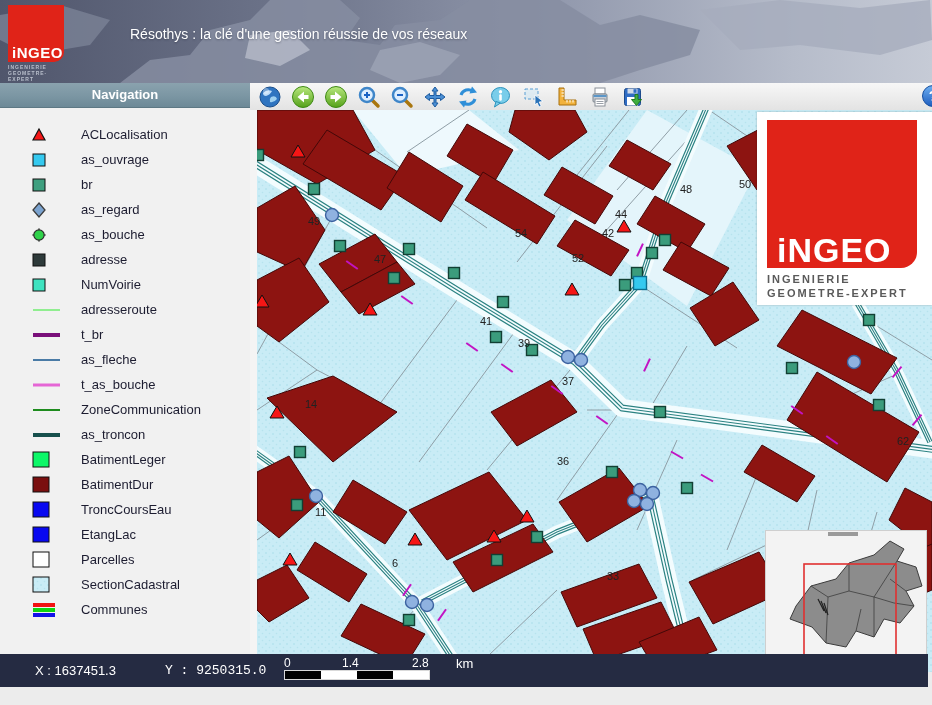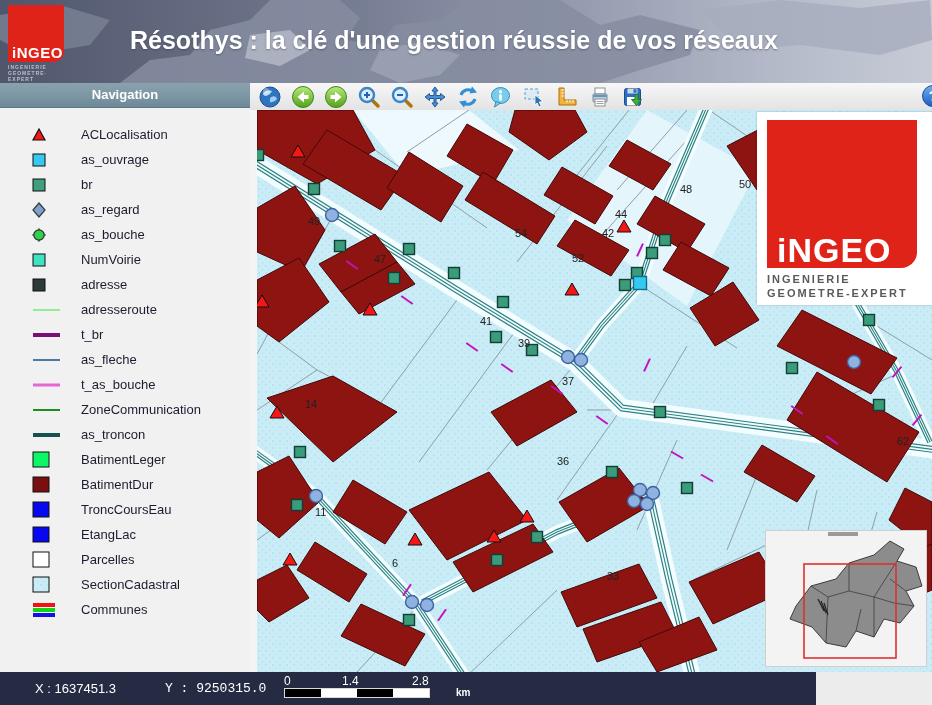--- a/index.html
+++ b/index.html
@@ -7,21 +7,21 @@
   #app{position:relative;width:932px;height:705px;overflow:hidden;background:#ececec;padding-left:20px;}
 
   
   #header{position:absolute;left:0;top:0;width:932px;height:83px;
     background:linear-gradient(90deg,#50566c 0%,#6c7389 30%,#9299ad 60%,#b6bcca 85%,#c6cbd6 100%);overflow:hidden;}
   #world-svg{position:absolute;left:0;top:0;}
   #hdr-logo{position:absolute;left:8px;top:5px;width:60px;height:72px;}
   #hdr-logo .rsq{width:56px;height:57px;background:#e02318;border-radius:0 0 10px 0;position:relative;}
   #hdr-logo .rsq span{position:absolute;left:4px;bottom:1px;color:#fff;font-weight:bold;font-size:15px;letter-spacing:.5px;}
   #hdr-logo .sub{color:#b9bfcc;font-size:5px;font-weight:bold;letter-spacing:1px;line-height:6px;margin-top:2px;}
-  #hdr-title{position:absolute;left:130px;top:26px;width:740px;color:#fff;font-size:25px;font-weight:bold;
+  #hdr-title{position:absolute;left:130px;top:26px;width:740px;color:#fff;font-size:14px;font-weight:normal;
     text-shadow:0 1px 2px rgba(40,45,60,.45);white-space:nowrap;}
 
   
   #sidebar{position:absolute;left:0;top:83px;width:250px;bottom:33px;background:#f1f1f1;border-right:3px solid #4c1d95;}
   #nav-title{height:24px;background:linear-gradient(180deg,#8aa2ae 0%,#7b96a3 55%,#6d8997 100%);
     border-bottom:1px solid #5d7884;color:#fff;font-weight:bold;font-size:13px;text-align:center;line-height:24px;}
   #legend{list-style:none;margin:0;padding:14px 0 0 32px;}
   #legend li{height:25px;display:flex;align-items:center;cursor:default;}
   #legend svg{flex:0 0 30px;}
   #legend .lbl{margin-left:19px;font-size:13px;color:#1c1c30;}
@@ -37,29 +37,29 @@
   #map-wrap{position:absolute;left:250px;top:110px;right:0;bottom:33px;background:#f4f4f4;}
   #map-svg{position:absolute;left:7px;top:0;}
   #map-logo{position:absolute;left:507px;top:2px;width:175px;height:193px;background:#fff;box-shadow:0 0 2px rgba(0,0,0,.25);}
   #map-logo .rsq{position:absolute;left:10px;top:8px;width:150px;height:148px;background:#e02318;border-radius:0 0 16px 0;}
   #map-logo .rsq span{position:absolute;left:10px;bottom:-2px;color:#fff;font-weight:bold;font-size:34px;letter-spacing:1px;}
   #map-logo .sub{position:absolute;left:10px;top:160px;color:#5a5a5a;font-size:11px;font-weight:bold;letter-spacing:2px;line-height:14px;}
   #overview{position:absolute;left:515px;top:420px;width:160px;height:135px;background:#f3f3f3;border:1px solid #cfcfcf;}
   #overview .handle{position:absolute;left:62px;top:1px;width:30px;height:4px;background:#9a9a9a;}
 
   
-  #statusbar{position:absolute;left:0;bottom:0;width:816px;height:33px;background:#252b42;color:#fff;font-size:13px;}
+  #statusbar{position:absolute;left:0;bottom:18px;width:928px;height:33px;background:#252b42;color:#fff;font-size:13px;}
   #coord-x{position:absolute;left:35px;top:9px;}
   #coord-y{position:absolute;left:165px;top:9px;font-family:Liberation Mono, monospace;}
   #scale{position:absolute;left:284px;top:2px;width:200px;}
   #scale .nums{position:relative;height:14px;font-size:12px;}
   #scale .n0{position:absolute;left:0;}
   #scale .n1{position:absolute;left:58px;}
   #scale .n2{position:absolute;left:128px;}
-  #scale .unit{position:absolute;left:172px;font-weight:bold;font-size:10px;margin-top:13px;}
+  #scale .unit{position:absolute;left:172px;font-weight:normal;font-size:13px;}
   #scale .bar{position:relative;width:144px;height:8px;background:#fff;border:1px solid #d9d9d9;}
   #scale .bar i{position:absolute;top:0;height:8px;width:36px;background:#000;}
   #scale .bar i.s0{left:0;} #scale .bar i.s2{left:72px;}
 </style>
 </head>
 <body>
 
 <svg width="0" height="0" style="position:absolute">
   <defs>
     <linearGradient id="ggrn" x1="0" y1="0" x2="0" y2="1">
@@ -126,29 +126,29 @@
         </li>
       <li>
         <svg width="30" height="16">
             <circle cx="7" cy="8" r="5.2" fill="#2fd24a" stroke="#2a2a2a" stroke-width="1.2"></circle>
             <path d="M7,1.2 L7,3 M7,13 L7,14.8 M0.2,8 L2,8 M12,8 L13.8,8" stroke="#2a2a2a"></path>
           </svg>
         <span class="lbl">as_bouche</span>
         </li>
       <li>
         <svg width="30" height="16">
+            <rect x="1" y="2" width="12" height="12" fill="#2e3a3a" stroke="#111"></rect>
+          </svg>
+        <span class="lbl">adresse</span>
+        </li>
+      <li>
+        <svg width="30" height="16">
             <rect x="1" y="2" width="12" height="12" fill="#3fe3c0" stroke="#111"></rect>
           </svg>
         <span class="lbl">NumVoirie</span>
-        </li>
-      <li>
-        <svg width="30" height="16">
-            <rect x="1" y="2" width="12" height="12" fill="#2e3a3a" stroke="#111"></rect>
-          </svg>
-        <span class="lbl">adresse</span>
         </li>
       <li>
         <svg width="30" height="16">
             <line x1="1" y1="8" x2="28" y2="8" stroke="#90ee90" stroke-width="2"></line>
           </svg>
         <span class="lbl">adresseroute</span>
         </li>
       <li>
         <svg width="30" height="16">
             <line x1="1" y1="8" x2="28" y2="8" stroke="#7a0f7a" stroke-width="4"></line>

